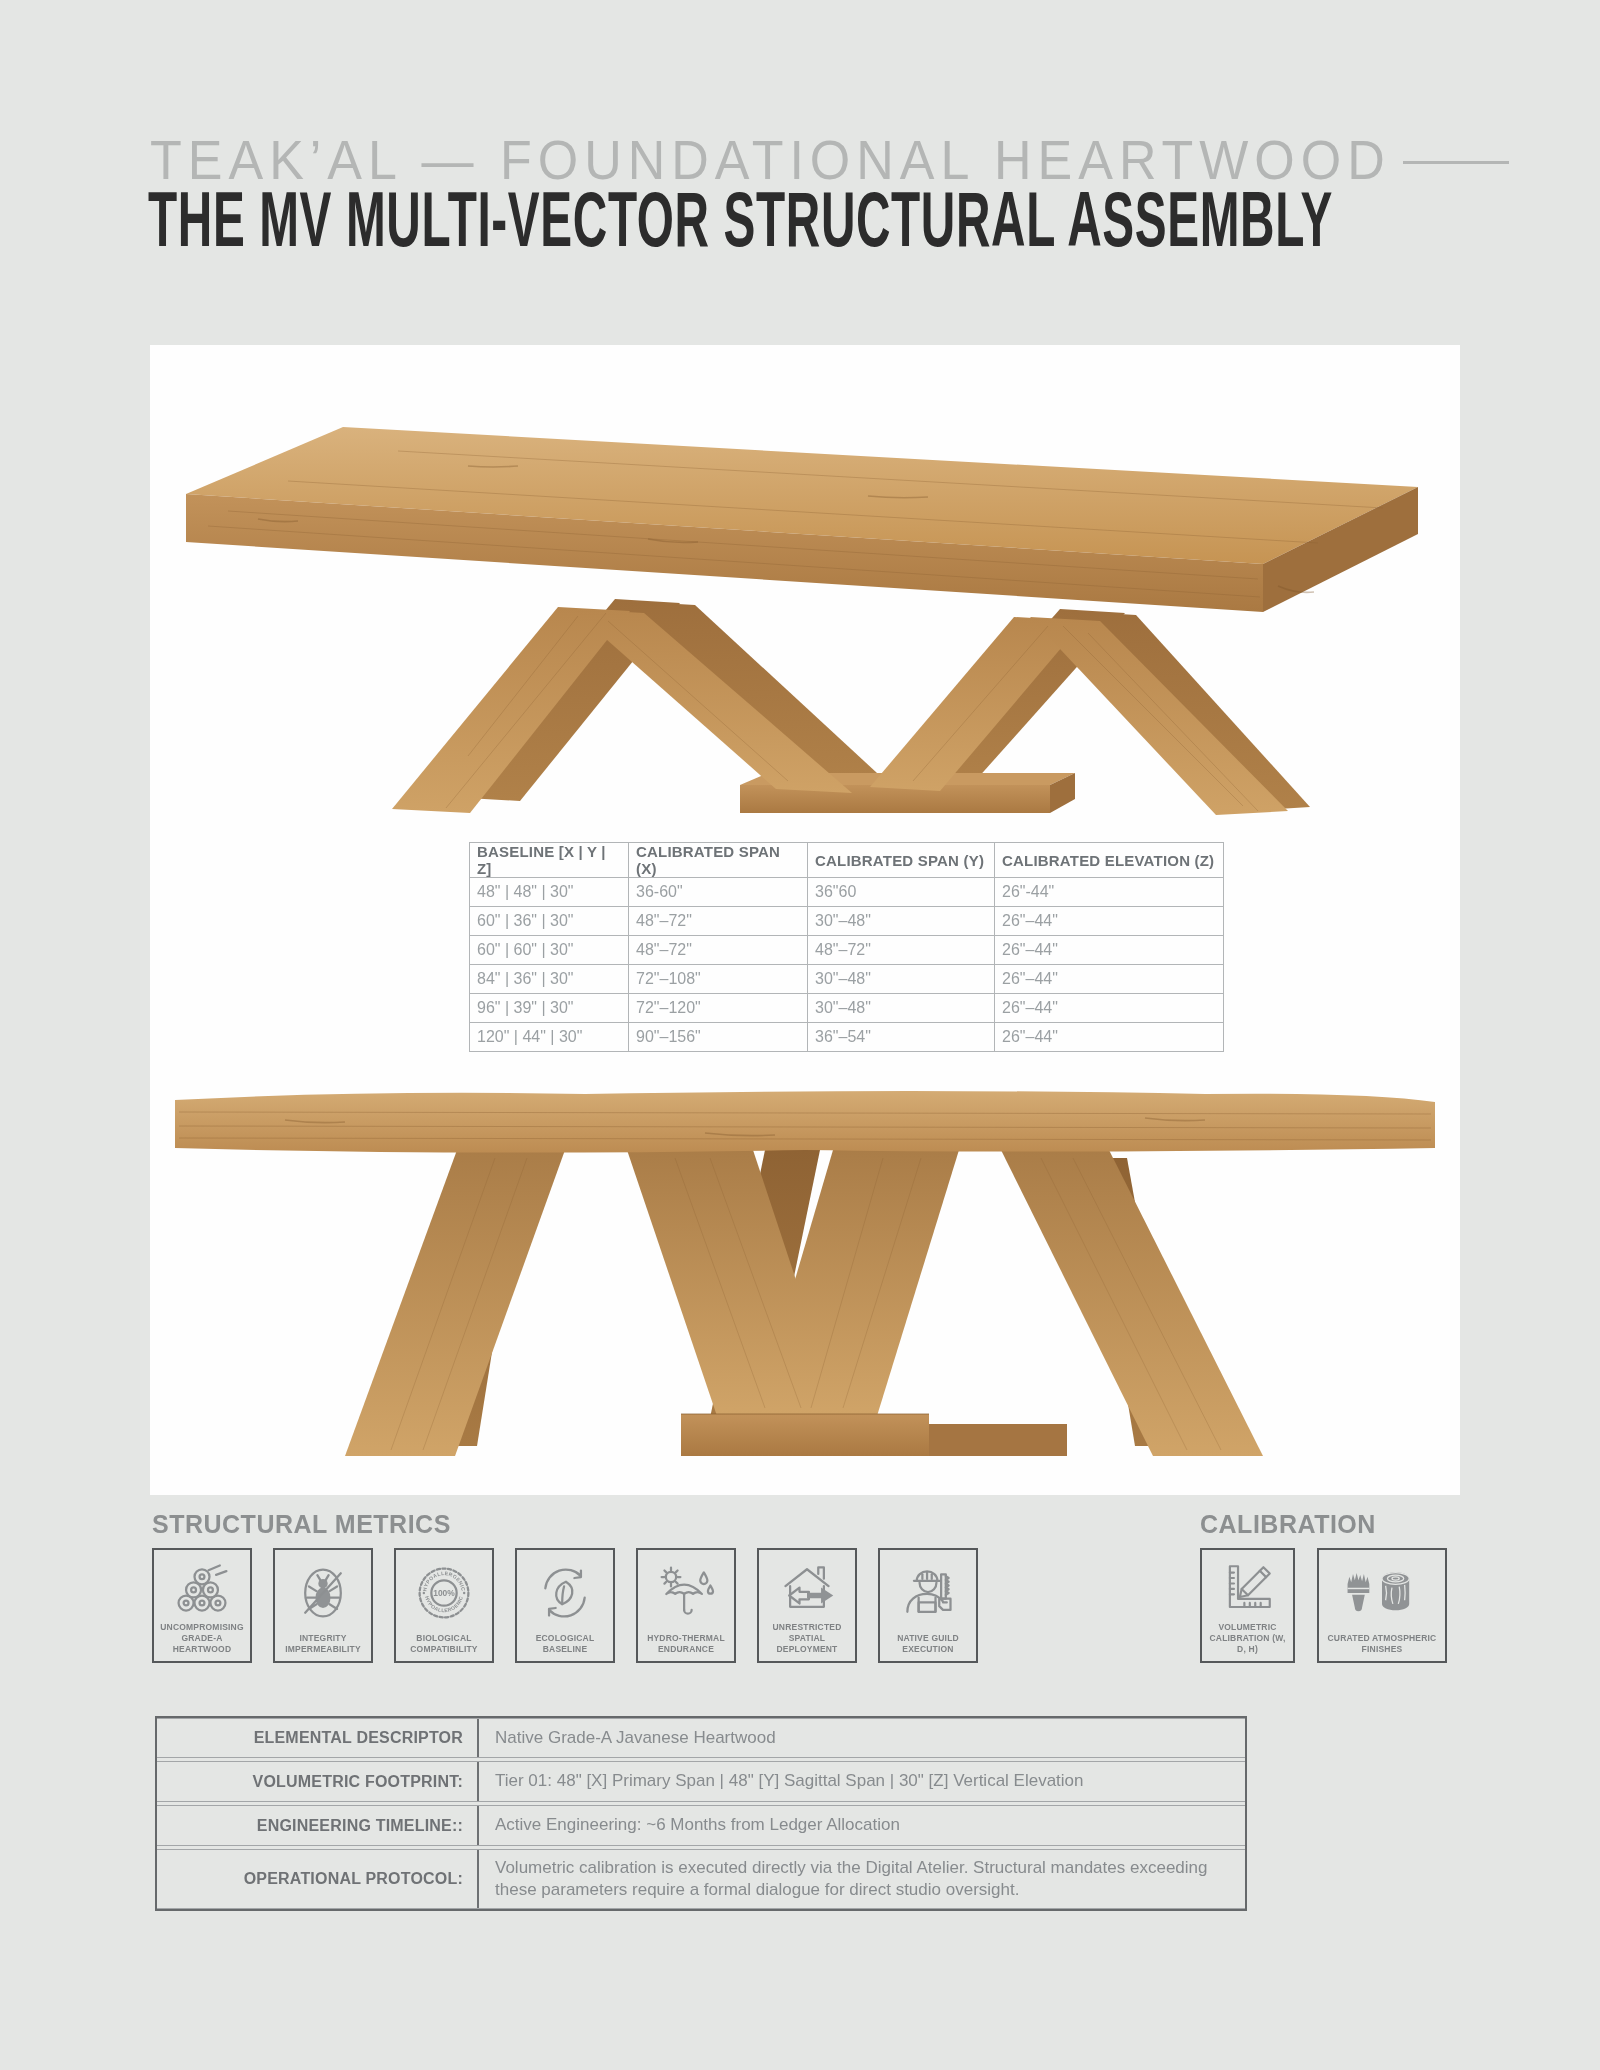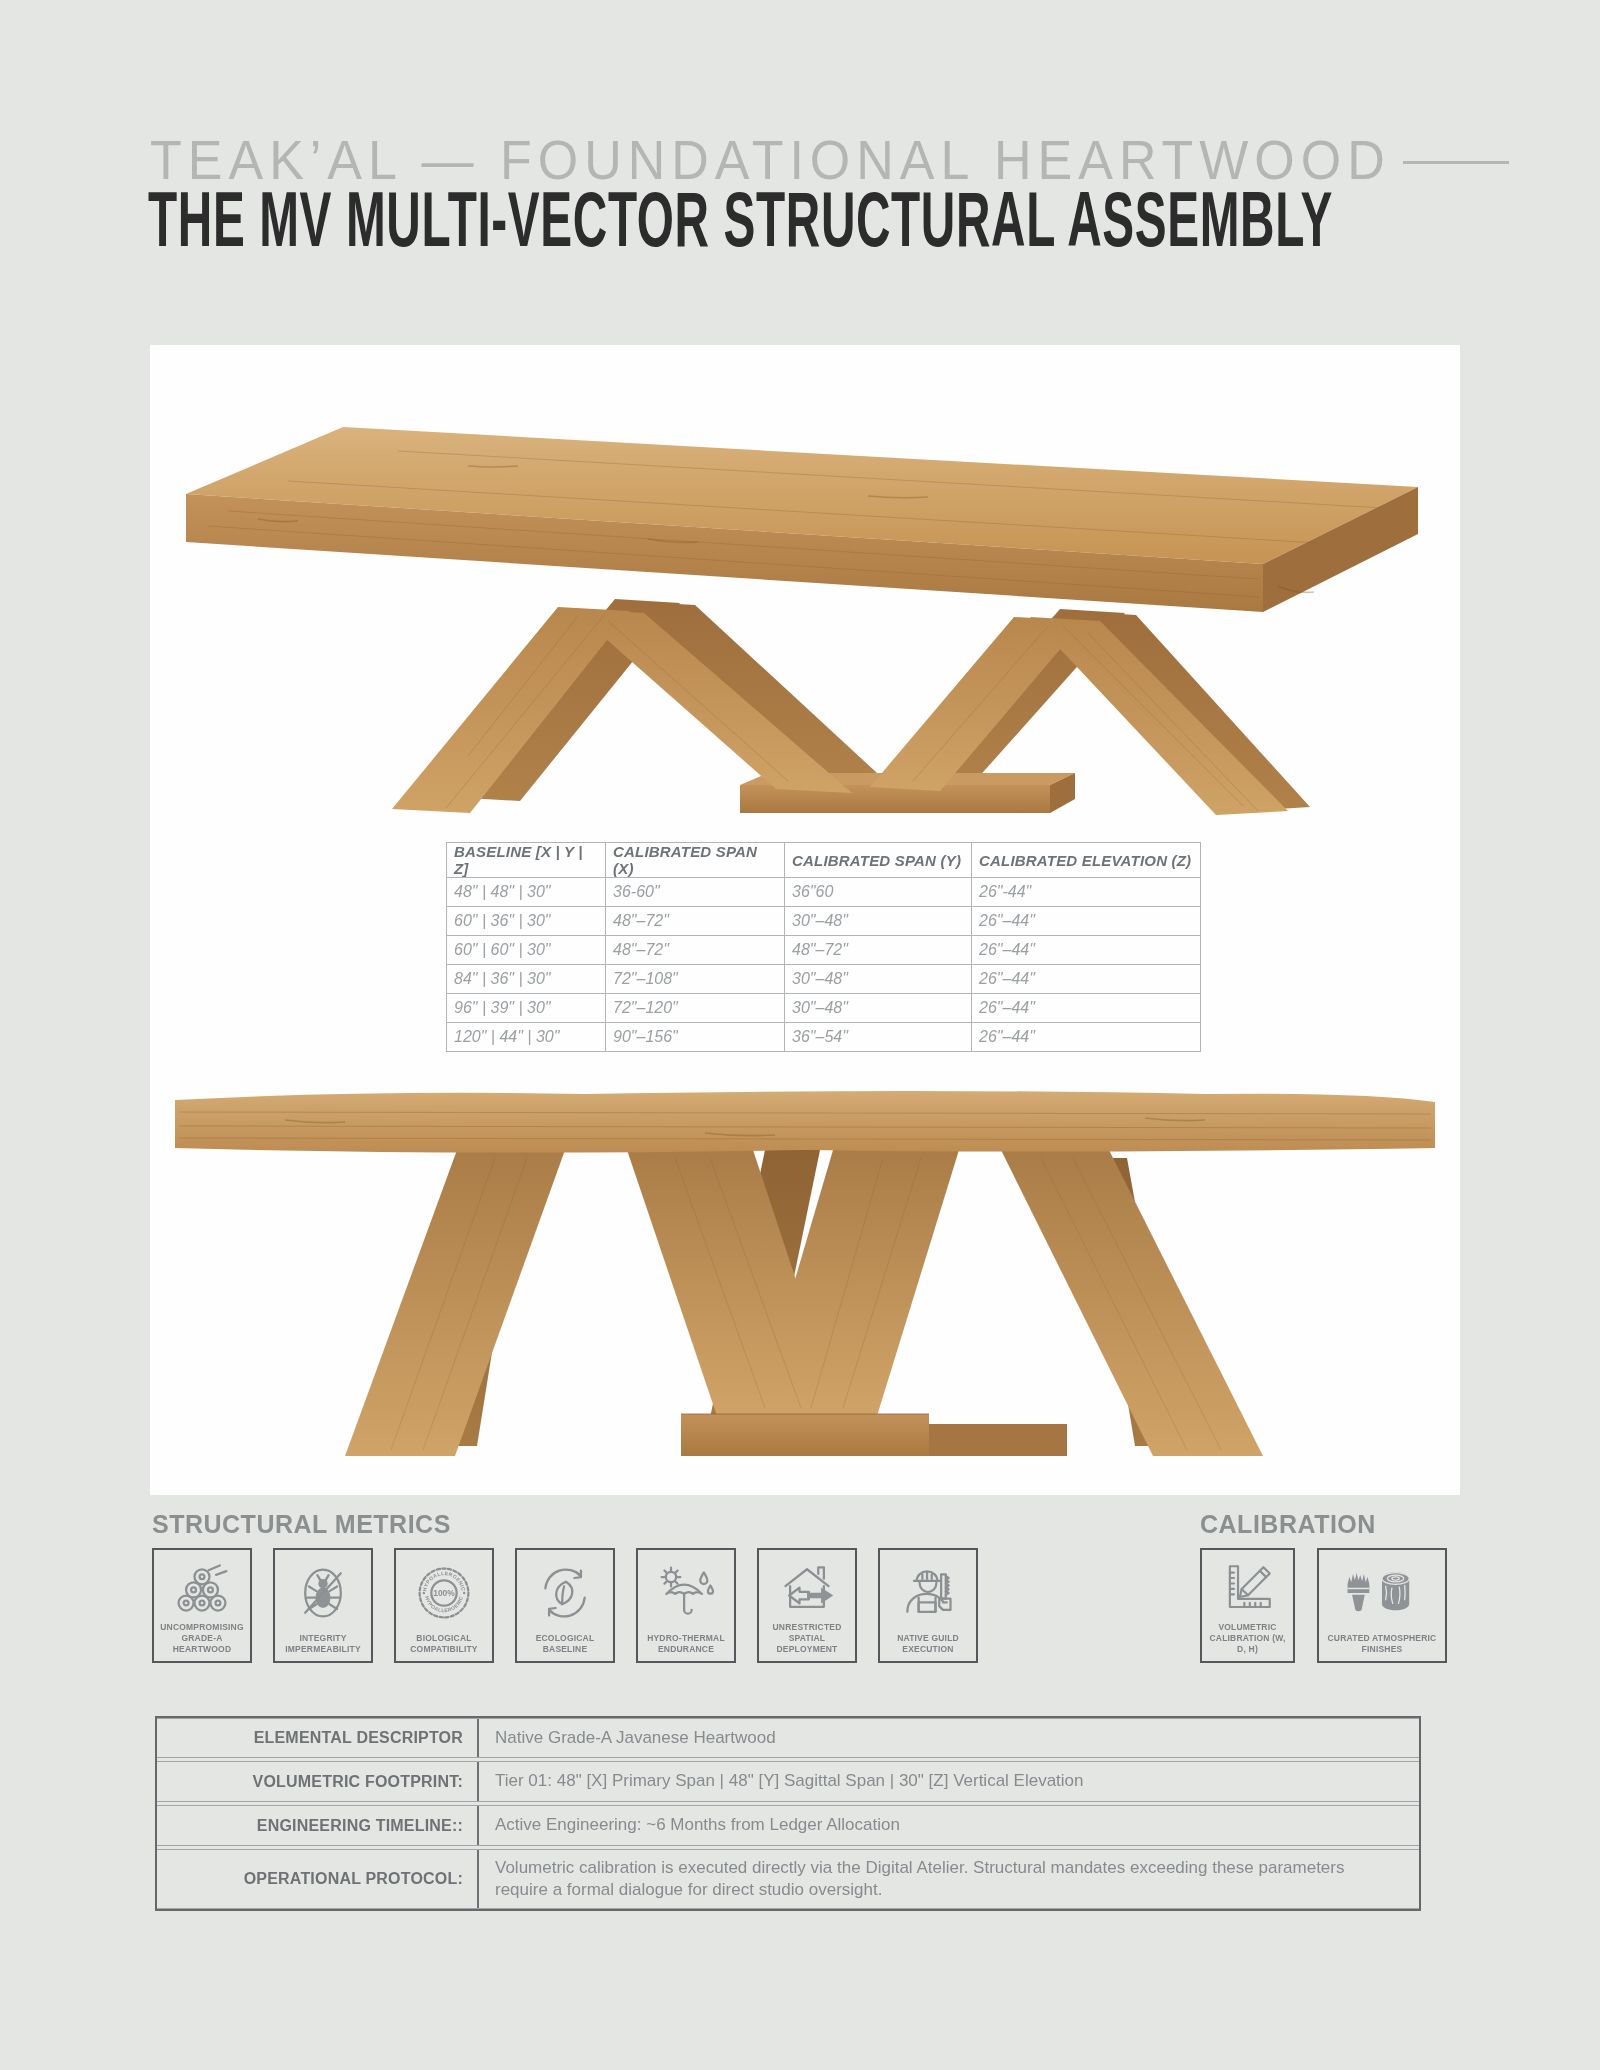--- a/index.html
+++ b/index.html
@@ -8,34 +8,34 @@
   
   .eyebrow{position:absolute;left:150px;top:130px;display:flex;align-items:center;white-space:nowrap;}
   .eyebrow-text{font-size:52px;font-weight:400;letter-spacing:6px;color:#b4b6b5;transform:scaleY(1.08);transform-origin:0 50%;}
   .eyebrow-line{width:106px;height:3px;background:#b4b6b5;margin-left:12px;margin-top:4px;}
   .main-title{position:absolute;left:148px;top:174px;font-size:77px;font-weight:700;color:#2c2c2c;
               white-space:nowrap;transform:scaleX(0.62) scaleY(1.02);transform-origin:0 0;letter-spacing:1px;}
   
   .panel{position:absolute;left:150px;top:345px;width:1310px;height:1150px;background:#fefefe;}
   .photo{position:absolute;}
   
-  .spec-table{position:absolute;left:296px;top:497px;border-collapse:collapse;font-style:italic;}
+  .spec-table{position:absolute;left:319px;top:497px;border-collapse:collapse;}
   .spec-table th,.spec-table td{border:1px solid #b2b5b7;text-align:left;padding:0 4px 0 7px;vertical-align:middle;}
   .spec-table th{height:34px;font-size:15px;font-weight:700;color:#6e7377;letter-spacing:0.2px;}
   .spec-table td{height:28px;font-size:16px;font-weight:400;color:#9ba0a3;}
   .cw1{width:147px}.cw2{width:167px}.cw3{width:175px}.cw4{width:217px}
   
   .section-heading{position:absolute;font-size:25px;font-weight:700;color:#8c8f90;letter-spacing:0.5px;}
   .badge-row{position:absolute;display:flex;gap:21px;}
   .badge{border:2px solid #55585a;height:115px;box-sizing:border-box;display:flex;flex-direction:column;align-items:center;}
   .badge .art{flex:1;display:flex;align-items:center;justify-content:center;padding-top:4px;}
   .badge .lbl{font-size:8.5px;font-weight:700;line-height:1.3;color:#7f8284;text-align:center;padding:0 3px 6px;letter-spacing:0.2px;}
   .w100{width:100px}.w95{width:95px}.w126{width:130px}
   
-  .details{position:absolute;left:155px;top:1716px;width:1266px;border:2px solid #66696b;box-sizing:border-box;}
+  .details{position:absolute;left:155px;top:1716px;width:1092px;border:2px solid #66696b;box-sizing:border-box;}
   .drow{display:flex;border-top:1px solid #a3a6a8;border-bottom:1px solid #a3a6a8;box-sizing:border-box;}
   .drow + .drow{margin-top:3px;}
   .dlabel{width:322px;flex:0 0 322px;display:flex;align-items:center;justify-content:flex-end;
           padding-right:14px;box-sizing:border-box;border-right:2px solid #6e7173;
           font-size:16px;font-weight:700;color:#6f7275;letter-spacing:0.2px;text-align:right;}
   .dvalue{flex:1;display:flex;align-items:center;padding:6px 24px 6px 16px;
           font-size:17px;color:#878b8e;line-height:1.32;}
   .h42{min-height:40px}.h43{min-height:41px}.h62{min-height:60px}
   .icon-stroke{stroke:#8d9092;fill:none;stroke-width:2.4;stroke-linecap:round;stroke-linejoin:round;}
   .icon-fill{fill:#909395;stroke:none;}

